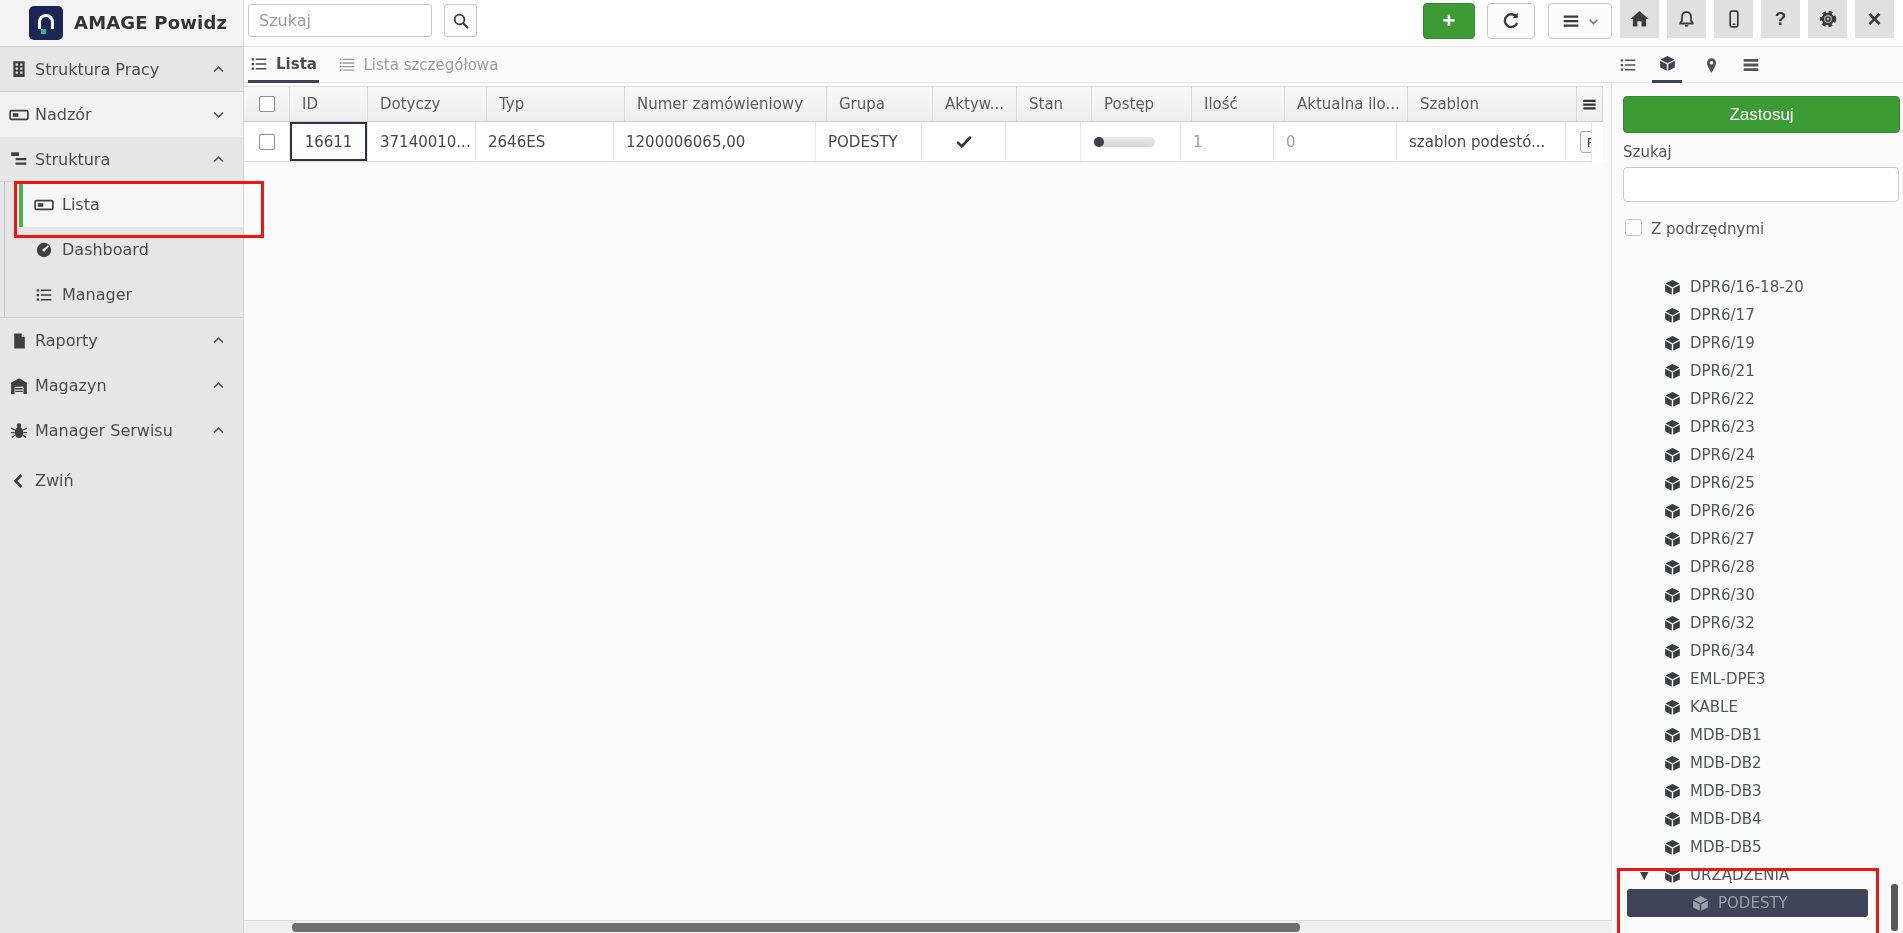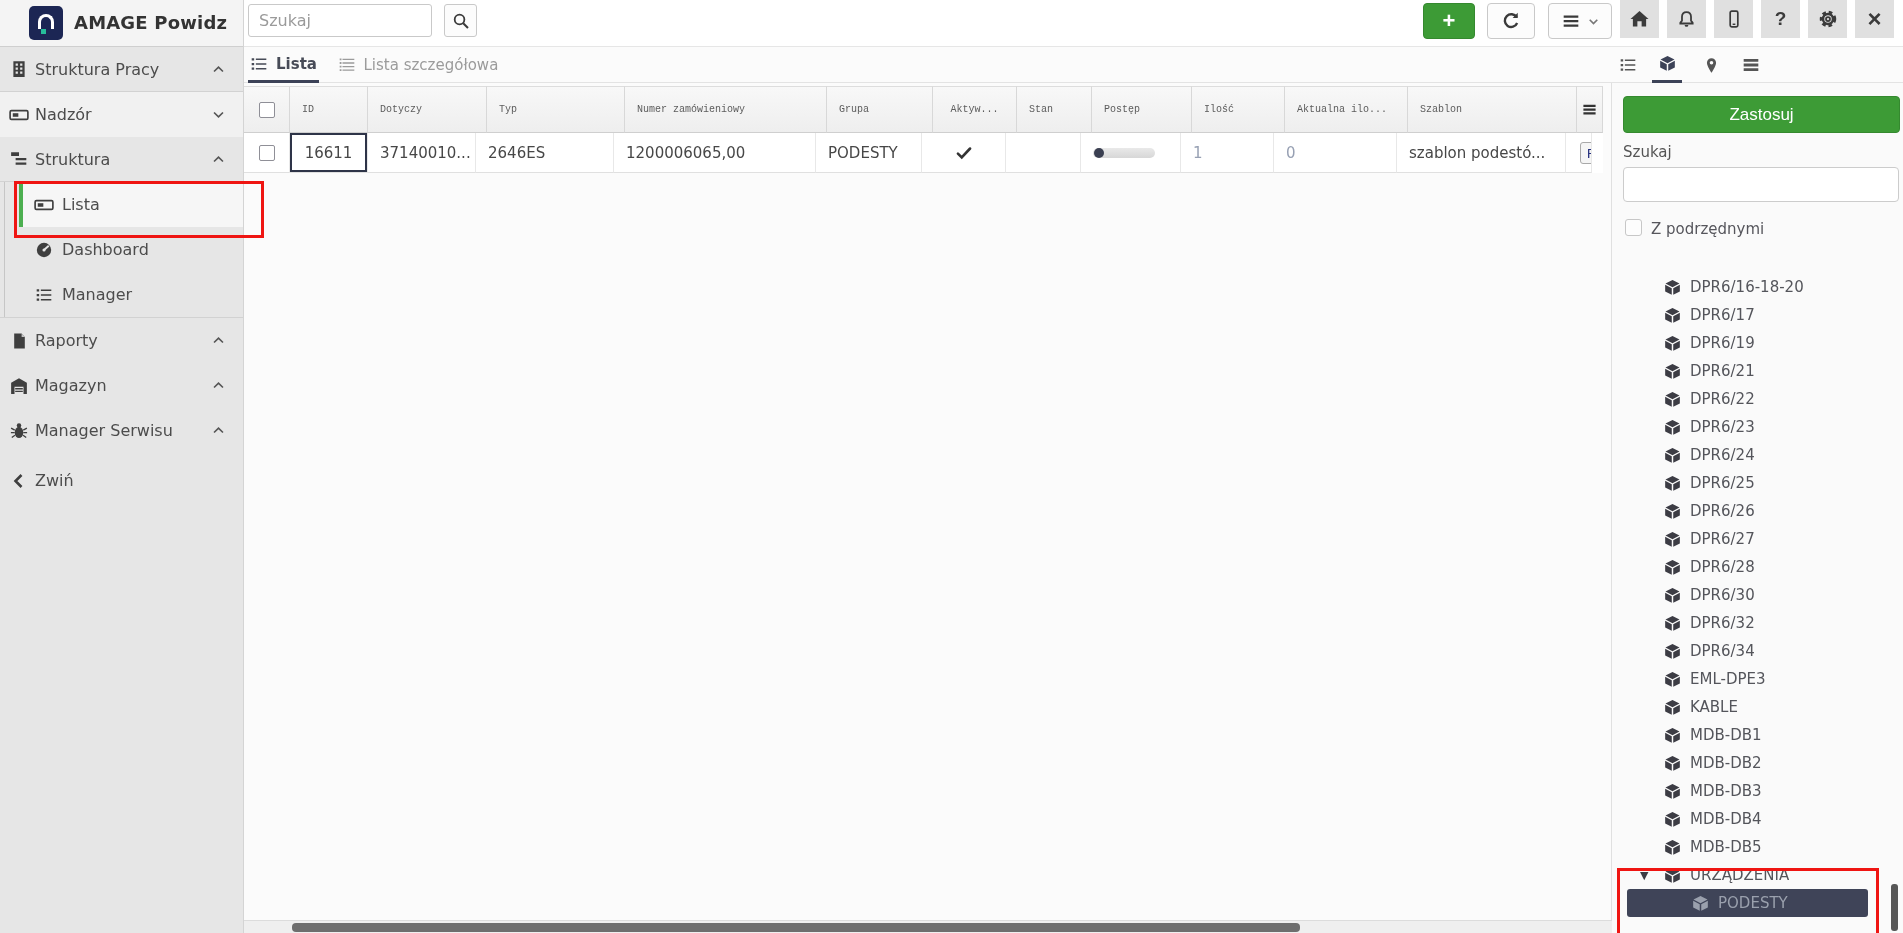--- a/index.html
+++ b/index.html
@@ -49,21 +49,21 @@
   .tab { position:absolute; top:0; height:36px; display:flex; align-items:center; gap:8px; font-size:15px; cursor:pointer; padding:0 2px; }
   .tab.active { color:#474b57; border-bottom:3px solid #3c4257; font-weight:bold; }
   .tab.inactive { color:#9b9b9b; }
   .ptab { position:absolute; top:0; height:36px; width:30px; display:flex; align-items:center; justify-content:center; color:#555; cursor:pointer; }
   .ptab.active { border-bottom:3px solid #3c4257; color:#3c4257; }
 
   
   .content { position:absolute; left:244px; top:83px; width:1368px; height:850px; background:#fbfbfb; border-right:1px solid #e0e0e0; }
   .grid { position:absolute; left:0; top:3px; }
   .hrow { display:flex; }
-  .hcell { height:47px; background:linear-gradient(#f8f8f8,#eeeeee); border-right:1px solid #d8d8d8; border-top:1px solid #ddd; border-bottom:1px solid #cfcfcf; font-size:10px; color:#5c5c5c; display:flex; align-items:center; padding:0 12px; white-space:nowrap; overflow:hidden;font-family:Liberation Mono, monospace; }
+  .hcell { height:36px; background:linear-gradient(#f8f8f8,#eeeeee); border-right:1px solid #d8d8d8; border-top:1px solid #ddd; border-bottom:1px solid #cfcfcf; font-size:15px; color:#5c5c5c; display:flex; align-items:center; padding:0 12px; white-space:nowrap; overflow:hidden; }
   .hcell.center { justify-content:center; padding:0; }
   .drow { display:flex; background:#fff; }
   .dcell { height:40px; border-right:1px solid #e8e8e8; border-bottom:1px solid #e0e0e0; font-size:15px; color:#474747; display:flex; align-items:center; padding:0 12px; white-space:nowrap; overflow:hidden; position:relative; }
   .dcell.center { justify-content:center; padding:0; }
   .dcell.num { color:#97a0b3; }
   .dcell.idfocus { box-shadow:inset 0 0 0 2px #2e3448; justify-content:center; padding:0; }
   .cb { width:16px; height:16px; border:1px solid #8f8f97; border-radius:2px; background:#fff; cursor:pointer; }
   .pill { width:62px; height:10px; border-radius:5px; background:linear-gradient(#e9e9e9,#d7d7d7); position:relative; }
   .pill .dotp { position:absolute; left:1px; top:0; width:10px; height:10px; border-radius:50%; background:#3a3f51; }
   .rowbtn { position:absolute; right:-10px; top:9px; width:21px; height:22px; background:#f5f5f5; border:1px solid #a9a9a9; border-radius:3px; font-size:13px; color:#27317e; display:flex; align-items:center; justify-content:center; }

